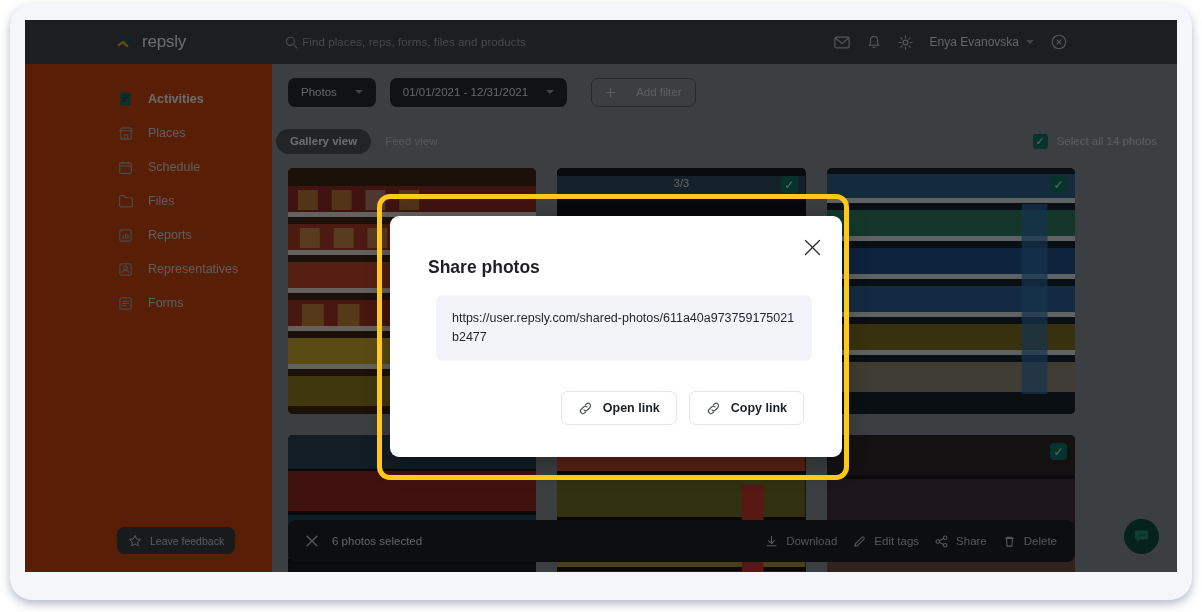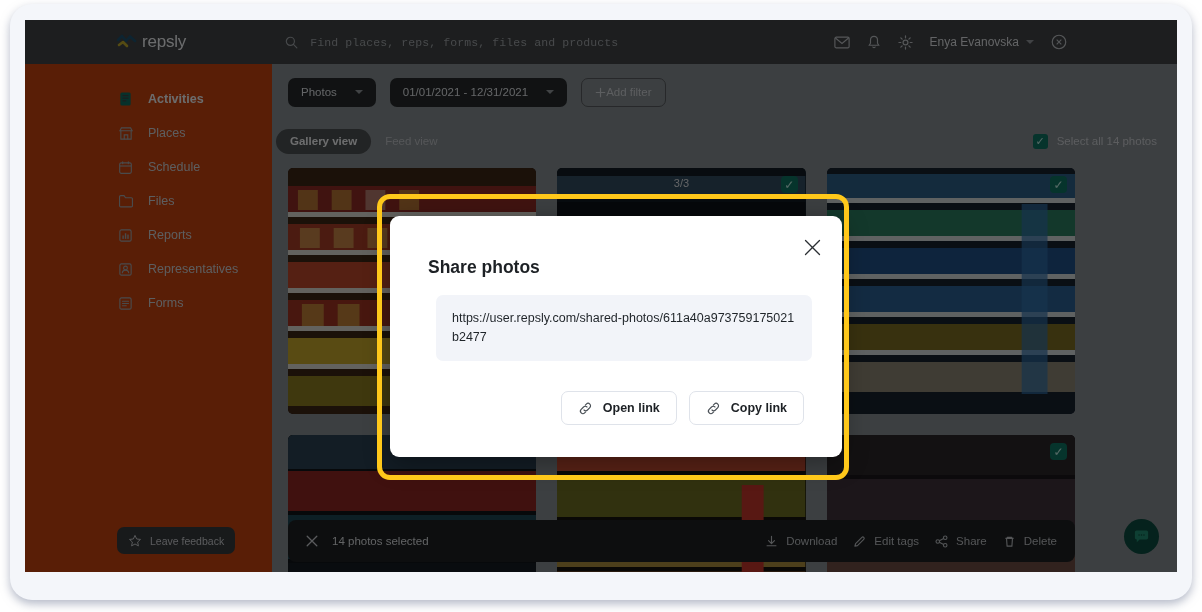--- a/index.html
+++ b/index.html
@@ -33,23 +33,22 @@
   
   #topbar {
     position: absolute; left: 0; top: 0;
     width: 1152px; height: 44px;
     background: #3e4143;
     display: flex; align-items: center;
   }
   #logo-wrap { display: flex; align-items: center; margin-left: 92px; }
   #logo-text { color: #e8eaec; font-size: 17px; letter-spacing: -0.2px; margin-left: 5px; }
   #searchbar {
-    display: flex; align-items: flex-end; gap: 12px;
+    display: flex; align-items: center; gap: 4px;
     margin-left: 99px;
-    font-family: Liberation Mono, monospace;
   }
   #search-ph { color: #9b9fa3; font-size: 11.5px; letter-spacing: 0.1px; }
   #top-right {
     position: absolute; right: 110px; top: 0; height: 44px;
     display: flex; align-items: center; gap: 17px;
   }
   #user-name { color: #d8dadd; font-size: 12px; }
   .tb-icon { color: #b9bcc0; display: flex; align-items: center; }
 
   
@@ -80,21 +79,21 @@
   #content { position: absolute; left: 247px; top: 44px; width: 905px; height: 508px; }
 
   #filterbar { display: flex; align-items: center; height: 56px; padding-left: 16px; }
   .pill-dark {
     display: flex; align-items: center; gap: 18px;
     background: #25282a; color: #d9dcdf;
     height: 29px; border-radius: 7px; padding: 0 13px;
     font-size: 11.5px;
   }
   .pill-outline {
-    display: flex; align-items: center; gap: 0;
+    display: flex; align-items: center; gap: 20px;
     border: 1px solid #55585b; color: #c9ccd0;
     height: 29px; border-radius: 7px; padding: 0 13px;
     font-size: 11.5px; background: transparent;
   }
   .caret { width: 0; height: 0; border-left: 4px solid transparent; border-right: 4px solid transparent; border-top: 4px solid #8d9195; }
   #filter-right { margin-left: auto; display: flex; align-items: center; gap: 12px; padding-right: 20px; }
   #clear-btn { color: #dadde0; font-size: 12px; padding: 0 14px; height: 29px; display: flex; align-items: center; }
   #apply-btn { background: #1c1f21; color: #e6e8ea; font-size: 12px; border-radius: 7px; height: 29px; padding: 0 19px; display: flex; align-items: center; }
   #bookmark-icon { color: #b5b8bc; padding: 0 6px; }
 
@@ -336,21 +335,21 @@
         </div>
       </div>
 
       <div id="content">
 
         <div id="filterbar">
           <div class="pill-dark" style="margin-right:14px;">
             <span>Photos</span>
             <span class="caret"></span>
           </div>
-          <div class="pill-dark" style="margin-right:14px;">
+          <div class="pill-dark" style="margin-right:24px;">
             <span>01/01/2021 - 12/31/2021</span>
             <span class="caret"></span>
           </div>
           <div class="pill-outline">
             <svg width="11" height="11" viewBox="0 0 12 12">
                 <path d="M6 1.4 V10.6 M1.4 6 H10.6" stroke="#c9ccd0" stroke-width="1.3" stroke-linecap="round"></path>
               </svg>
             <span>Add filter</span>
           </div>
 
@@ -487,21 +486,21 @@
             <span class="photo-badge">✓</span>
           </div>
         </div>
 
         <div id="actionbar">
           <span style="color:#c3c6ca;display:flex;align-items:center;">
             <svg width="12" height="12" viewBox="0 0 12 12">
                 <path d="M1.2 1.2 L10.8 10.8 M10.8 1.2 L1.2 10.8" stroke="currentColor" stroke-width="1.3" stroke-linecap="round"></path>
               </svg>
           </span>
-          <span id="sel-count">14 photos selected</span>
+          <span id="sel-count">6 photos selected</span>
 
           <div id="action-right">
             <span class="action-item">
               <svg width="13" height="13" viewBox="0 0 14 14">
                   <path d="M7 1.4 V9 M3.8 6 L7 9.2 L10.2 6" fill="none" stroke="currentColor" stroke-width="1.2" stroke-linecap="round" stroke-linejoin="round"></path>
                   <path d="M2.2 11.6 H11.8" stroke="currentColor" stroke-width="1.2" stroke-linecap="round"></path>
                 </svg>
               <span>Download</span>
             </span>
             <span class="action-item">

